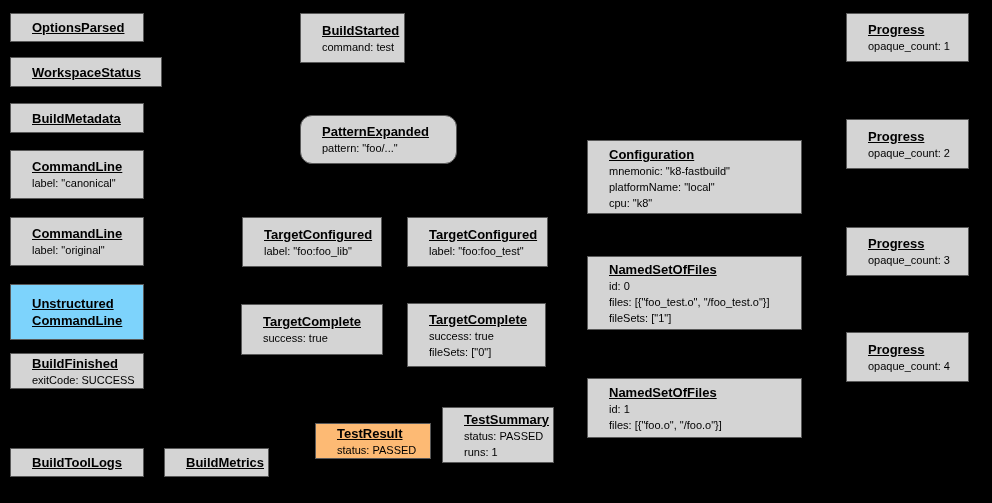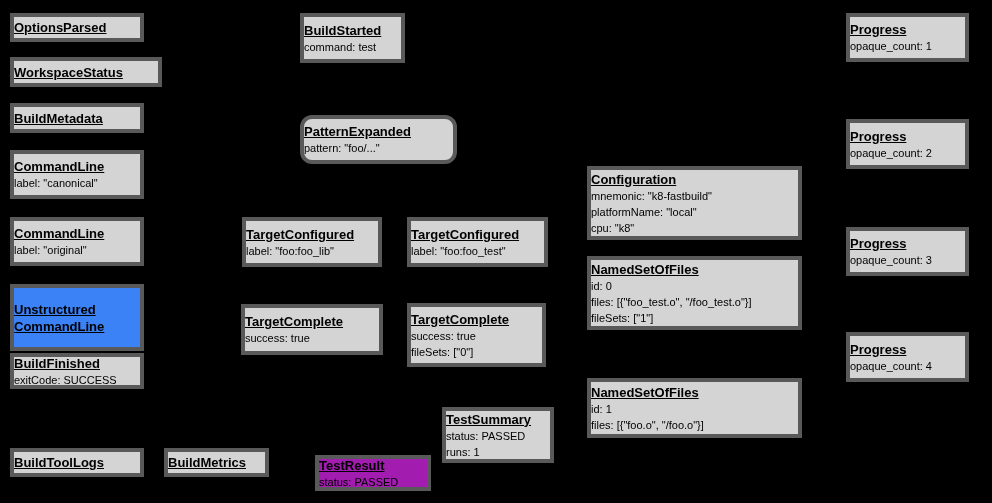--- a/index.html
+++ b/index.html
@@ -11,26 +11,26 @@
     position: relative;
     width: 992px;
     height: 503px;
     overflow: hidden;
     font-family: "Liberation Sans", sans-serif;
   }
   .node {
     position: absolute;
     box-sizing: border-box;
     background: #d4d4d4;
-    border: 4px solid #8b5cf6;
+    border: 1px solid #8b5cf6;
     color: #000000;
     display: flex;
     flex-direction: column;
     justify-content: center;
-    padding: 2px 0;
+    padding: 2px 21px;
     white-space: nowrap;
   }
   .node-title {
     font-weight: bold;
     font-size: 13px;
     line-height: 17px;
     text-decoration: underline;
   }
   .node-detail {
     font-size: 11px;
@@ -51,21 +51,21 @@
       <div class="node-title">BuildMetadata</div>
     </div>
     <div class="node" style="left: 10px; top: 150px; width: 134px; height: 49px; background: rgb(212, 212, 212); border-color: rgb(89, 89, 89); color: rgb(0, 0, 0);">
       <div class="node-title">CommandLine</div>
       <div class="node-detail">label: "canonical"</div>
     </div>
     <div class="node" style="left: 10px; top: 217px; width: 134px; height: 49px; background: rgb(212, 212, 212); border-color: rgb(89, 89, 89); color: rgb(0, 0, 0);">
       <div class="node-title">CommandLine</div>
       <div class="node-detail">label: "original"</div>
     </div>
-    <div class="node" style="left: 10px; top: 284px; width: 134px; height: 67px; background: #3b82f6; border-color: rgb(89, 89, 89); color: rgb(0, 0, 0);">
+    <div class="node" style="left: 10px; top: 284px; width: 134px; height: 56px; background: #7dd3fc; border-color: rgb(89, 89, 89); color: rgb(0, 0, 0);">
       <div class="node-title">Unstructured</div>
       <div class="node-title">CommandLine</div>
     </div>
     <div class="node" style="left: 10px; top: 353px; width: 134px; height: 36px; background: rgb(212, 212, 212); border-color: rgb(89, 89, 89); color: rgb(0, 0, 0);">
       <div class="node-title">BuildFinished</div>
       <div class="node-detail">exitCode: SUCCESS</div>
     </div>
     <div class="node" style="left: 10px; top: 448px; width: 134px; height: 29px; background: rgb(212, 212, 212); border-color: rgb(89, 89, 89); color: rgb(0, 0, 0);">
       <div class="node-title">BuildToolLogs</div>
     </div>
@@ -81,39 +81,39 @@
       <div class="node-detail">pattern: "foo/..."</div>
     </div>
     <div class="node" style="left: 242px; top: 217px; width: 140px; height: 50px; background: rgb(212, 212, 212); border-color: rgb(89, 89, 89); color: rgb(0, 0, 0);">
       <div class="node-title">TargetConfigured</div>
       <div class="node-detail">label: "foo:foo_lib"</div>
     </div>
     <div class="node" style="left: 241px; top: 304px; width: 142px; height: 51px; background: rgb(212, 212, 212); border-color: rgb(89, 89, 89); color: rgb(0, 0, 0);">
       <div class="node-title">TargetComplete</div>
       <div class="node-detail">success: true</div>
     </div>
-    <div class="node" style="left: 315px; top: 423px; width: 116px; height: 36px; background: #a21caf; border-color: rgb(89, 89, 89); color: rgb(0, 0, 0); margin-top: 32px;">
+    <div class="node" style="left: 315px; top: 423px; width: 116px; height: 36px; background: #fdba74; border-color: rgb(89, 89, 89); color: rgb(0, 0, 0);">
       <div class="node-title">TestResult</div>
       <div class="node-detail">status: PASSED</div>
     </div>
     <div class="node" style="left: 407px; top: 217px; width: 141px; height: 50px; background: rgb(212, 212, 212); border-color: rgb(89, 89, 89); color: rgb(0, 0, 0);">
       <div class="node-title">TargetConfigured</div>
       <div class="node-detail">label: "foo:foo_test"</div>
     </div>
     <div class="node" style="left: 407px; top: 303px; width: 139px; height: 64px; background: rgb(212, 212, 212); border-color: rgb(89, 89, 89); color: rgb(0, 0, 0);">
       <div class="node-title">TargetComplete</div>
       <div class="node-detail">success: true</div>
       <div class="node-detail">fileSets: ["0"]</div>
     </div>
     <div class="node" style="left: 442px; top: 407px; width: 112px; height: 56px; background: rgb(212, 212, 212); border-color: rgb(89, 89, 89); color: rgb(0, 0, 0);">
       <div class="node-title">TestSummary</div>
       <div class="node-detail">status: PASSED</div>
       <div class="node-detail">runs: 1</div>
     </div>
-    <div class="node" style="left: 587px; top: 166px; width: 215px; height: 74px; background: rgb(212, 212, 212); border-color: rgb(89, 89, 89); color: rgb(0, 0, 0);">
+    <div class="node" style="left: 587px; top: 140px; width: 215px; height: 74px; background: rgb(212, 212, 212); border-color: rgb(89, 89, 89); color: rgb(0, 0, 0); justify-content: flex-end;">
       <div class="node-title">Configuration</div>
       <div class="node-detail">mnemonic: "k8-fastbuild"</div>
       <div class="node-detail">platformName: "local"</div>
       <div class="node-detail">cpu: "k8"</div>
     </div>
     <div class="node" style="left: 587px; top: 256px; width: 215px; height: 74px; background: rgb(212, 212, 212); border-color: rgb(89, 89, 89); color: rgb(0, 0, 0);">
       <div class="node-title">NamedSetOfFiles</div>
       <div class="node-detail">id: 0</div>
       <div class="node-detail">files: [{"foo_test.o", "/foo_test.o"}]</div>
       <div class="node-detail">fileSets: ["1"]</div>

